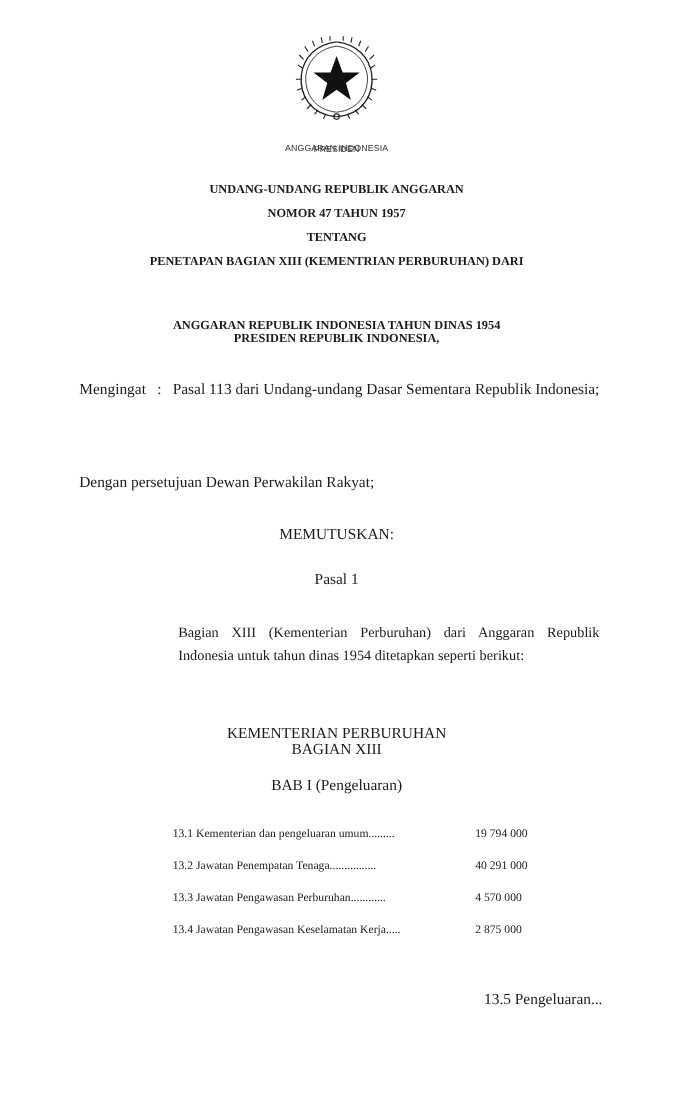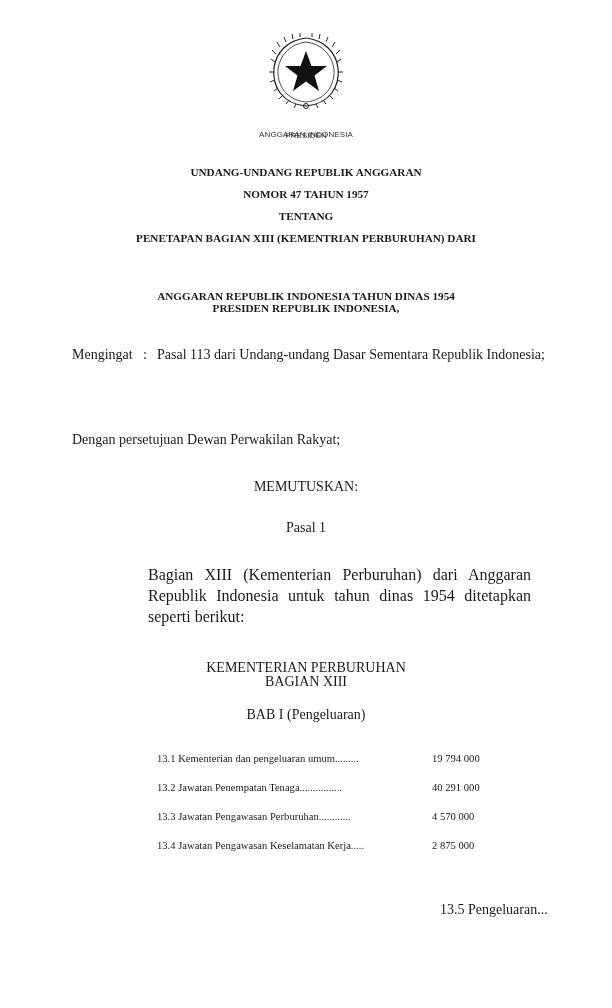--- a/index.html
+++ b/index.html
@@ -4,21 +4,21 @@
   <style>
     html, body { margin: 0; padding: 0; background: #ffffff; }
     body { width: 612px; height: 1008px; position: relative; overflow: hidden;
            font-family: "Liberation Serif", serif; color: #1a1a1a; }
     .abs { position: absolute; }
     .center { left: 0; width: 612px; text-align: center; }
     .emblem { left: 266px; top: 32px; width: 80px; height: 80px; }
     .emblem-cap { font-family: "Liberation Sans", sans-serif; font-size: 8px; line-height: 11px; color: #333; letter-spacing: 0.1px; }
     .title { font-weight: bold; font-size: 11.2px; line-height: 21.5px; }
     .body-text { font-size: 14px; }
-    .para { left: 148px; width: 383px; font-size: 16px; line-height: 21px; text-align: justify; }
+    .para { left: 162px; width: 383px; font-size: 13px; line-height: 21px; text-align: justify; }
     .row { left: 157px; font-size: 10.6px; }
     .row .amt { position: absolute; left: 275px; white-space: nowrap; }
     .row .lbl { white-space: nowrap; }
   </style>
 </head>
 <body>
 
 <div class="abs emblem">
   <svg width="80" height="80" viewBox="0 0 80 80">
     <g fill="none" stroke="#222" stroke-width="1.2">

